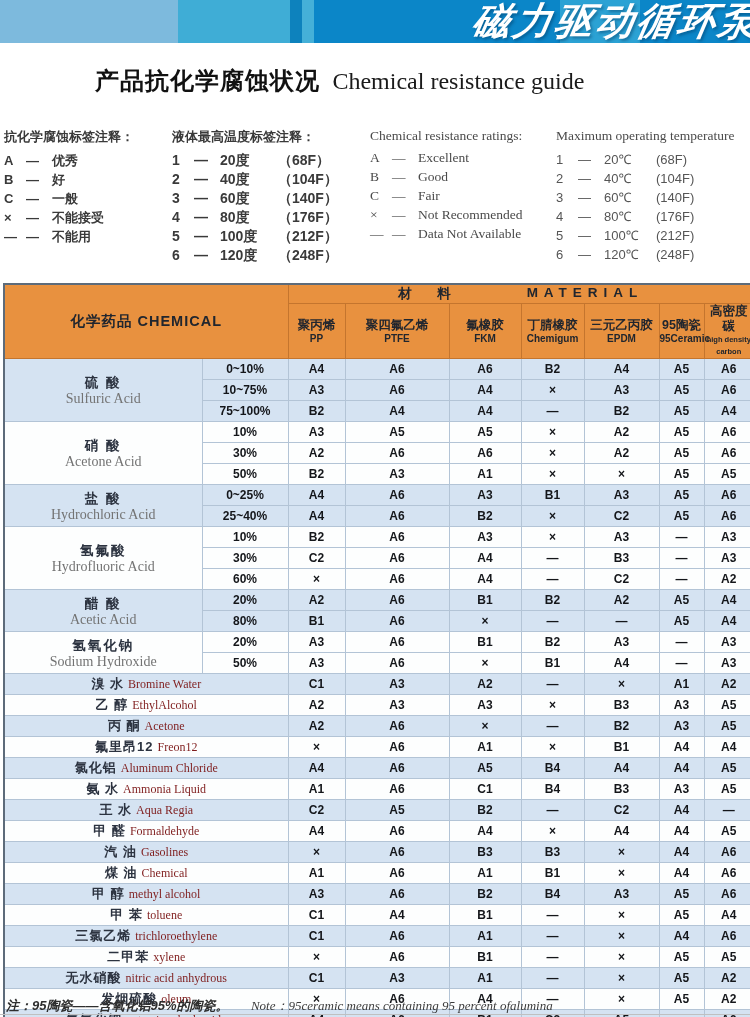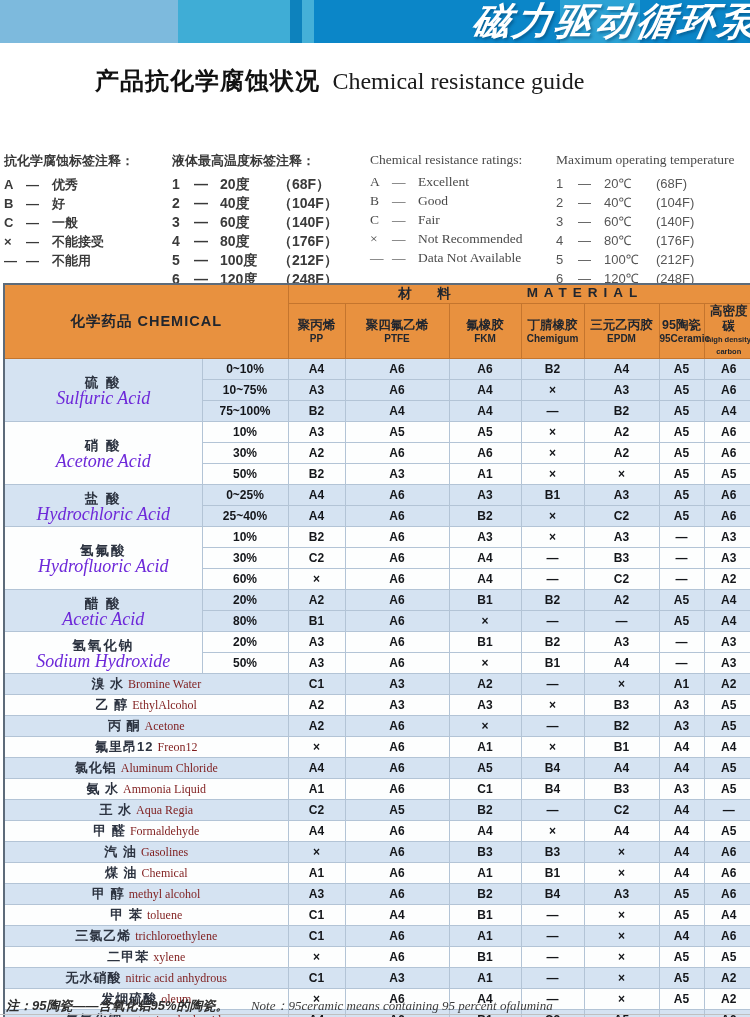--- a/index.html
+++ b/index.html
@@ -13,21 +13,21 @@
             font-size:38px;letter-spacing:3px;white-space:nowrap;
             transform:skewX(-10deg);text-shadow:2px 2px 3px rgba(0,50,90,.45);}
   .brand-en{height:22px;text-align:right;padding-right:1px;
             font-size:17px;font-weight:bold;color:#1b3a8f;letter-spacing:.3px;line-height:22px;}
   
   .title{margin:22px 0 0 95px;white-space:nowrap;}
   .title .cn{font-size:24px;font-weight:bold;color:#111;letter-spacing:1px;}
   .title .en{font-family:"Liberation Serif",serif;font-size:24px;color:#1a1a1a;margin-left:8px;}
   
   .legends{position:absolute;top:128px;left:0;width:760px;display:flex;}
-  .legend{flex:0 0 auto;margin-top:24px;}
+  .legend{flex:0 0 auto;}
   .lg1{width:168px;padding-left:4px;}
   .lg2{width:198px;}
   .lg3{width:186px;}
   .lg4{width:200px;}
   .legend h4{margin:0 0 6px 0;font-size:13px;font-weight:bold;color:#3a3a3a;white-space:nowrap;}
   .lg3 h4,.lg4 h4{font-family:"Liberation Serif",serif;color:#4a4a4a;font-weight:normal;font-size:13.5px;}
   .legend ul{list-style:none;margin:0;padding:0;}
   .legend li{display:flex;align-items:baseline;height:19px;font-size:13px;white-space:nowrap;}
   .lg1 li{font-weight:bold;color:#3a3a3a;}
   .lg2 li{font-weight:bold;color:#3a3a3a;font-size:14px;}
@@ -52,21 +52,21 @@
   th.mat .en.small{font-size:10px;}
   table.res td{border:1px solid #b3c4d6;height:20px;padding:0;font-size:12px;
                font-weight:bold;text-align:center;color:#14161a;line-height:13px;}
   tr.blue td{background:#d5e3f2;}
   tr.white td{background:#fdfefe;}
   td.name{text-align:left;padding-left:7px;}
   td.name .cn{font-weight:bold;font-size:13px;color:#2c3340;letter-spacing:1px;}
   td.name .en{font-family:"Liberation Serif",serif;font-weight:normal;font-size:12px;color:#7f1d1d;margin-left:4px;}
   td.gname{text-align:left;padding-left:7px;vertical-align:middle;}
   td.gname .cn{display:block;font-weight:bold;font-size:13.5px;color:#2c3340;letter-spacing:2px;line-height:17px;}
-  td.gname .en{display:block;font-family:"Liberation Serif",serif;font-weight:normal;font-size:18px;color:#6d28d9;line-height:15px;font-style:italic;}
+  td.gname .en{display:block;font-family:"Liberation Serif",serif;font-weight:normal;font-size:14px;color:#737373;line-height:15px;}
   td.conc{text-align:right;padding-right:10px;font-size:12.5px;}
   
   .footnote{position:absolute;top:996px;left:6px;white-space:nowrap;font-style:italic;}
   .footnote .cn{font-size:13px;font-weight:bold;color:#2e2e2e;}
   .footnote .en{font-family:"Liberation Serif",serif;font-size:13px;color:#3c3c3c;margin-left:18px;}
   .bottom-rule{position:absolute;left:0;bottom:2px;width:750px;border-top:1px solid #c0c0c0;}
 </style>
 </head>
 <body>
 

